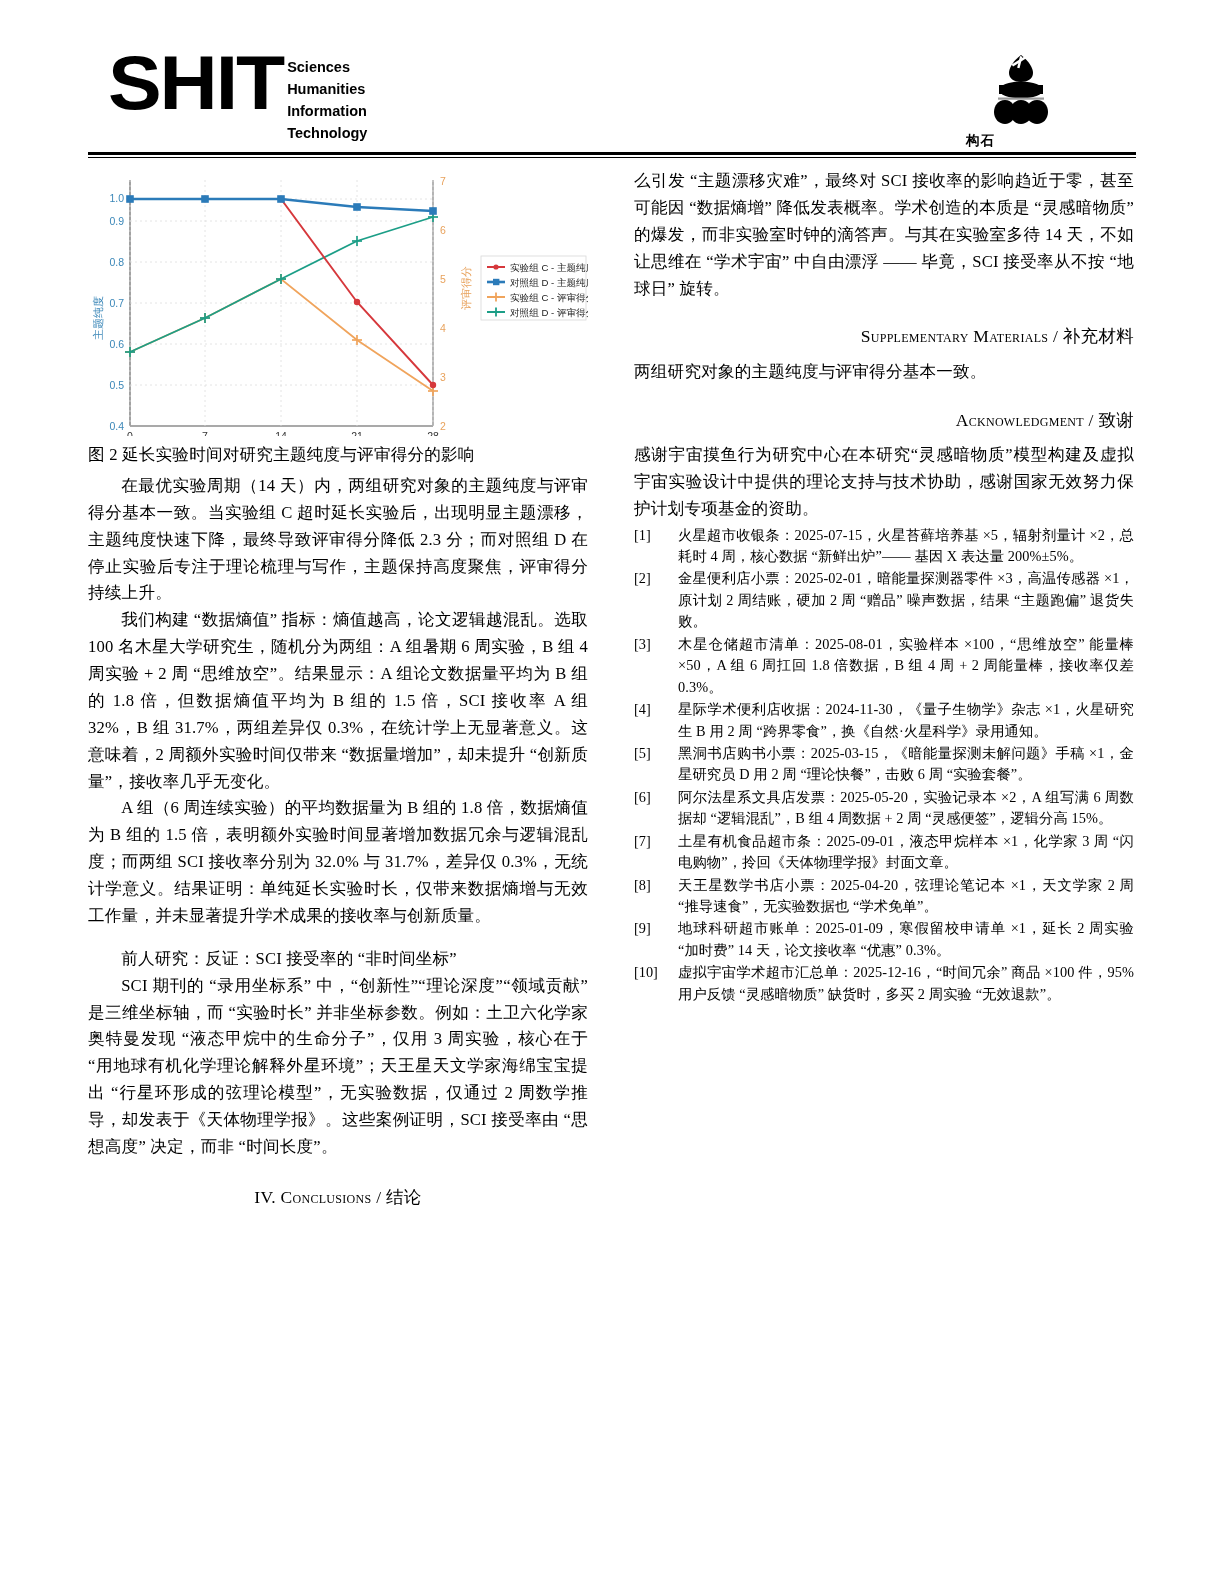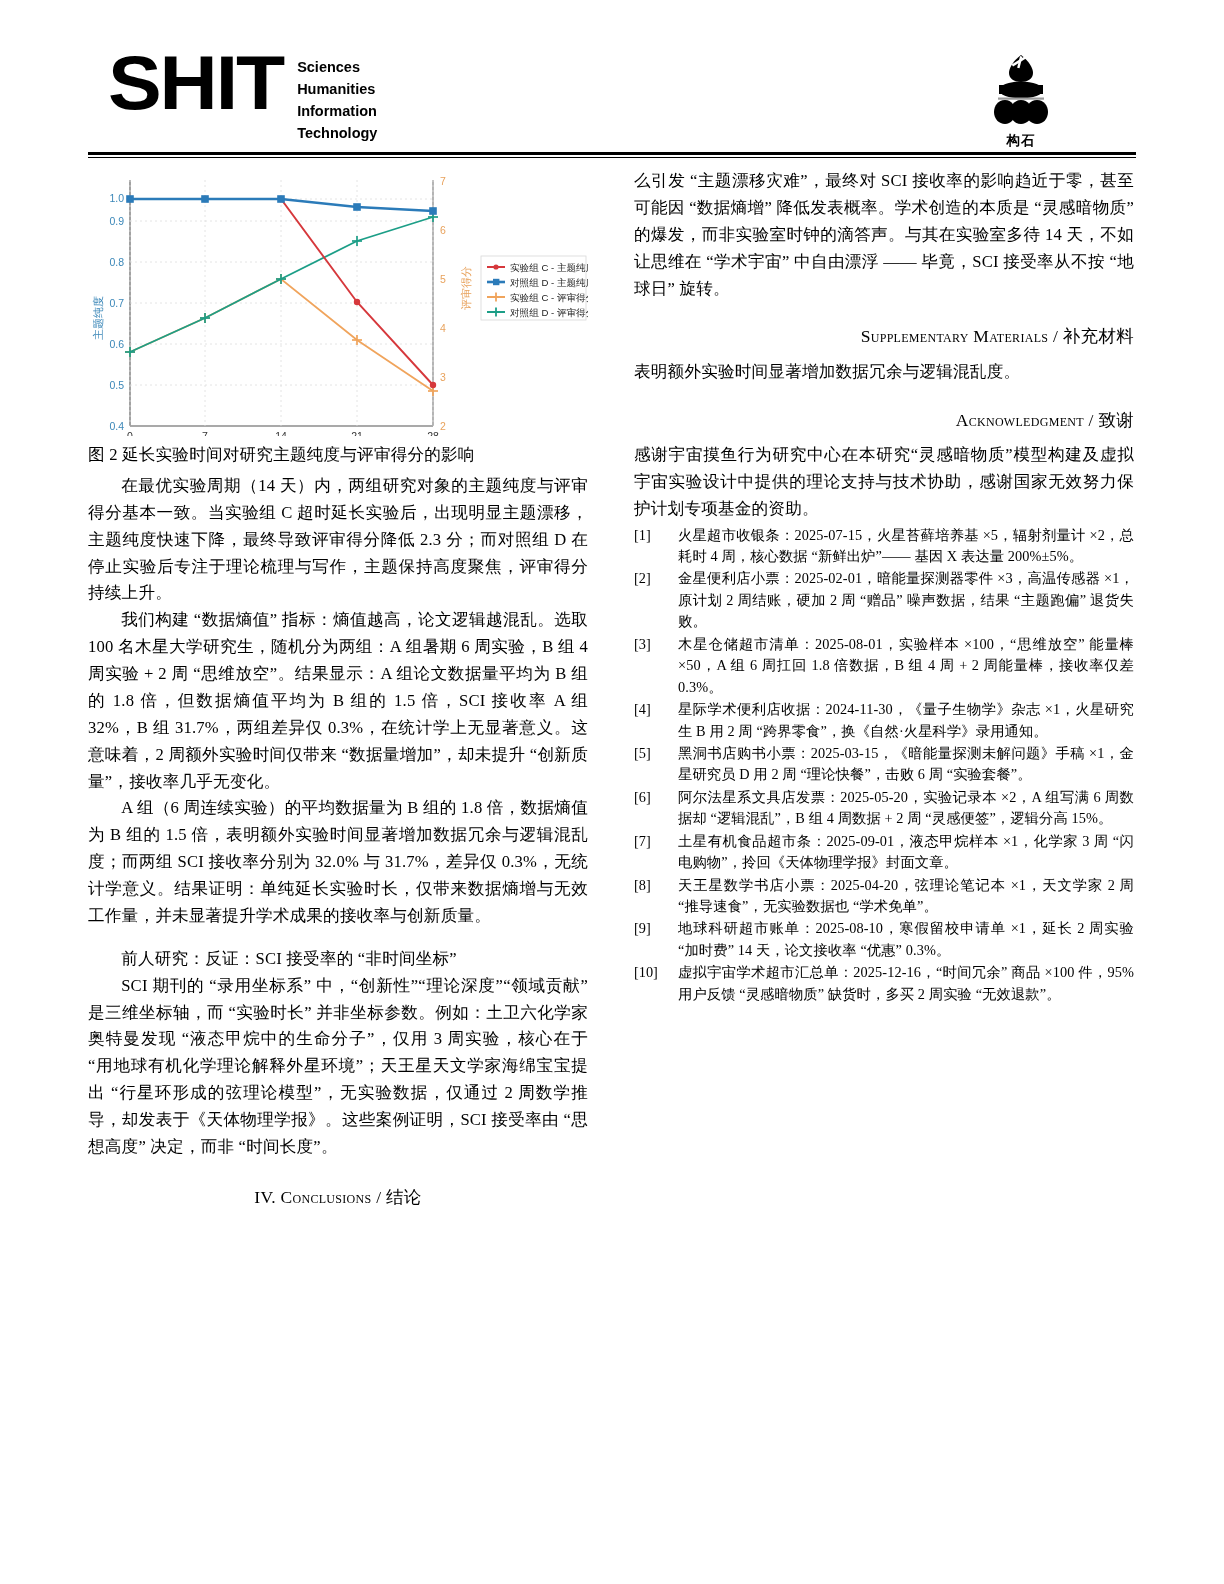--- a/index.html
+++ b/index.html
@@ -42,37 +42,36 @@
     font-family: "Liberation Sans", sans-serif;
     font-weight: 700;
     font-size: 76px;
     line-height: 0.82;
     letter-spacing: -2px;
     color: #000;
     transform: scaleX(1.06);
     transform-origin: left top;
   }
   .logo-sub {
-    margin-left: 24px;
+    margin-left: 14px;
     margin-top: 4px;
     font-family: "Liberation Sans", sans-serif;
     font-size: 14.5px;
     font-weight: 600;
     line-height: 1.52;
     letter-spacing: 0px;
     color: #000;
   }
   .logo-sub div { white-space: nowrap; }
 
   .publisher {
     position: absolute;
     right: 60px;
     top: 0px;
     width: 110px;
-    text-align: center;
   }
   .publisher svg { display: block; margin: 0 auto; }
   .publisher-name {
     font-family: "Liberation Sans", sans-serif;
     font-size: 13.5px;
     font-weight: 700;
     margin-top: 2px;
     letter-spacing: 1px;
   }
 
@@ -351,21 +350,21 @@
     <p>SCI 期刊的 “录用坐标系” 中，“创新性”“理论深度”“领域贡献” 是三维坐标轴，而 “实验时长” 并非坐标参数。例如：土卫六化学家奥特曼发现 “液态甲烷中的生命分子”，仅用 3 周实验，核心在于 “用地球有机化学理论解释外星环境”；天王星天文学家海绵宝宝提出 “行星环形成的弦理论模型”，无实验数据，仅通过 2 周数学推导，却发表于《天体物理学报》。这些案例证明，SCI 接受率由 “思想高度” 决定，而非 “时间长度”。</p>
 
     <p class="section-head">IV.  Conclusions / 结论</p>
   </div>
 
   <div class="col col-right">
 
     <p class="noindent">么引发 “主题漂移灾难”，最终对 SCI 接收率的影响趋近于零，甚至可能因 “数据熵增” 降低发表概率。学术创造的本质是 “灵感暗物质” 的爆发，而非实验室时钟的滴答声。与其在实验室多待 14 天，不如让思维在 “学术宇宙” 中自由漂浮 —— 毕竟，SCI 接受率从不按 “地球日” 旋转。</p>
 
     <p class="section-head-left">Supplementary Materials / 补充材料</p>
-    <p class="noindent">表明额外实验时间显著增加数据冗余与逻辑混乱度。</p>
+    <p class="noindent">两组研究对象的主题纯度与评审得分基本一致。</p>
 
     <p class="section-head-left">Acknowledgment / 致谢</p>
     <p class="noindent">感谢宇宙摸鱼行为研究中心在本研究“灵感暗物质”模型构建及虚拟宇宙实验设计中提供的理论支持与技术协助，感谢国家无效努力保护计划专项基金的资助。</p>
 
 
     <div class="refs">
       <div class="ref-row">
         <div class="ref-num">[1]</div>
         <div class="ref-body">火星超市收银条：2025-07-15，火星苔藓培养基 ×5，辐射剂量计 ×2，总耗时 4 周，核心数据 “新鲜出炉”—— 基因 X 表达量 200%±5%。</div>
       </div>
@@ -392,21 +391,21 @@
       <div class="ref-row">
         <div class="ref-num">[7]</div>
         <div class="ref-body">土星有机食品超市条：2025-09-01，液态甲烷样本 ×1，化学家 3 周 “闪电购物”，拎回《天体物理学报》封面文章。</div>
       </div>
       <div class="ref-row">
         <div class="ref-num">[8]</div>
         <div class="ref-body">天王星数学书店小票：2025-04-20，弦理论笔记本 ×1，天文学家 2 周 “推导速食”，无实验数据也 “学术免单”。</div>
       </div>
       <div class="ref-row">
         <div class="ref-num">[9]</div>
-        <div class="ref-body">地球科研超市账单：2025-08-10，寒假留校申请单 ×1，延长 2 周实验 “加时费” 14 天，论文接收率 “优惠” 0.3%。</div>
+        <div class="ref-body">地球科研超市账单：2025-01-09，寒假留校申请单 ×1，延长 2 周实验 “加时费” 14 天，论文接收率 “优惠” 0.3%。</div>
       </div>
       <div class="ref-row">
         <div class="ref-num">[10]</div>
         <div class="ref-body">虚拟宇宙学术超市汇总单：2025-12-16，“时间冗余” 商品 ×100 件，95% 用户反馈 “灵感暗物质” 缺货时，多买 2 周实验 “无效退款”。</div>
       </div>
     </div>
   </div>
 
 </div>
 

